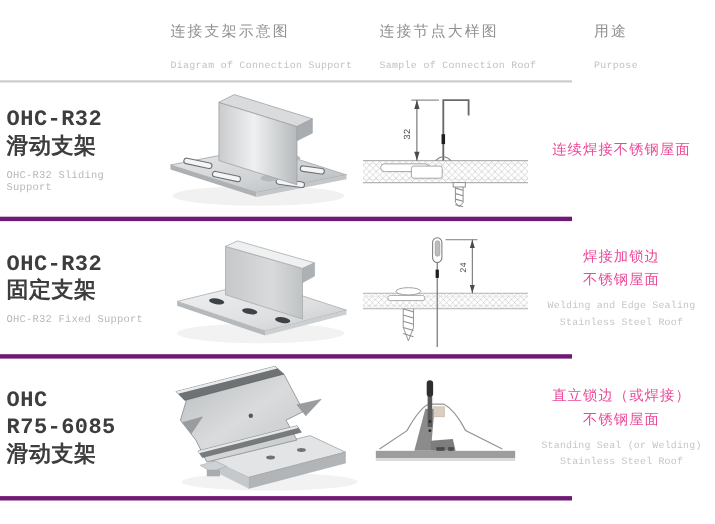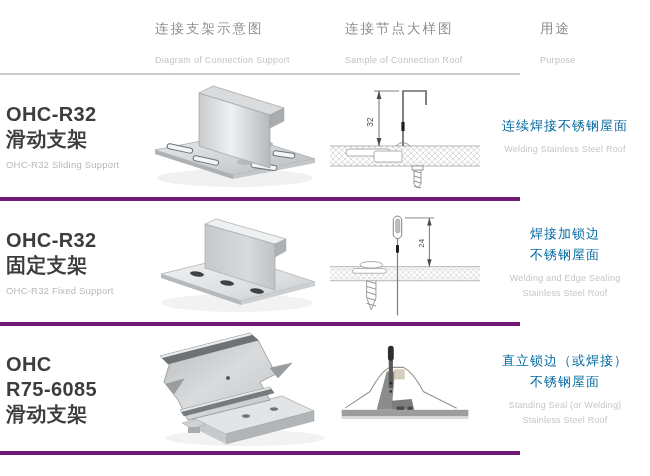--- a/index.html
+++ b/index.html
@@ -1,18 +1,18 @@
 <!DOCTYPE html>
 <html><head>
 <meta charset="utf-8">
 <style>
   html,body{margin:0;padding:0;background:#ffffff;}
   body{width:650px;height:476px;overflow:hidden;font-family:"Liberation Sans","DejaVu Sans",sans-serif;position:relative;}
 
-  .page{width:520px;height:476px;position:relative;background:#fff;}
+  .page{width:520px;height:476px;position:relative;background:#fff;font-family:Liberation Mono, monospace;}
 
   
   .header{position:relative;height:75px;border-bottom:2px solid #cccccc;box-sizing:border-box;}
   .hcol{position:absolute;top:20px;}
   .hcol .zh{font-size:13.5px;color:#8f8f8f;letter-spacing:2px;}
   .hcol .en{font-size:9px;color:#c2c2c2;margin-top:17px;letter-spacing:.3px;}
   .hcol1{left:155px;}
   .hcol2{left:345px;}
   .hcol3{left:540px;width:60px;}
   .hcol3 .zh,.hcol3 .en{text-align:left;}
@@ -24,21 +24,21 @@
   .row3{height:129px;}
 
   .cell{position:relative;}
   .title-cell{display:flex;flex-direction:column;justify-content:center;padding-left:6px;box-sizing:border-box;}
   .title-line{font-size:20px;font-weight:bold;color:#3d3d3d;line-height:25px;letter-spacing:.4px;}
   .subtitle{font-size:9.5px;color:#b8b8b8;margin-top:7px;letter-spacing:.2px;}
 
   .img-cell,.node-cell{display:flex;align-items:center;justify-content:center;}
 
   .purpose-cell{display:flex;flex-direction:column;justify-content:center;align-items:center;text-align:center;}
-  .pzh{font-size:13px;color:#0369a1;line-height:21px;letter-spacing:1px;}
+  .pzh{font-size:13px;color:#ec4899;line-height:21px;letter-spacing:1px;}
   .pen{font-size:9px;color:#c6c6c6;line-height:15px;letter-spacing:.2px;}
   .pen-block{margin-top:6px;}
 </style>
 </head>
 <body>
 
 <div class="page">
 
   <div class="header">
     <div class="hcol hcol1">
@@ -123,24 +123,20 @@
         <text x="43" y="44" transform="rotate(-90 43 44)" text-anchor="middle" font-size="8.5" fill="#4a4a4a">32</text>
         <rect x="82" y="88" width="11" height="4" fill="#ffffff" stroke="#8e8e8e" stroke-width="0.9"></rect>
         <path d="M84,93 l7,2 m-7,3 l7,2 m-7,3 l7,2 m-7,3 l7,2" stroke="#8e8e8e" stroke-width="1" fill="none"></path>
         <path d="M84,92 L84,106 L87.5,110 L91,106 L91,92" fill="none" stroke="#8e8e8e" stroke-width="0.9"></path>
       </svg>
     </div>
 
     <div class="cell purpose-cell">
       <div class="pzh">连续焊接不锈钢屋面</div>
 
-      <div class="pen-block">
-        <div class="pen">Welding Stainless Steel Roof</div>
-
-      </div>
     </div>
   </div>
 
   <div class="row row2">
     <div class="cell title-cell">
       <div class="title-line">OHC-R32</div>
       <div class="title-line">固定支架</div>
 
       <div class="subtitle">OHC-R32 Fixed Support</div>
     </div>

